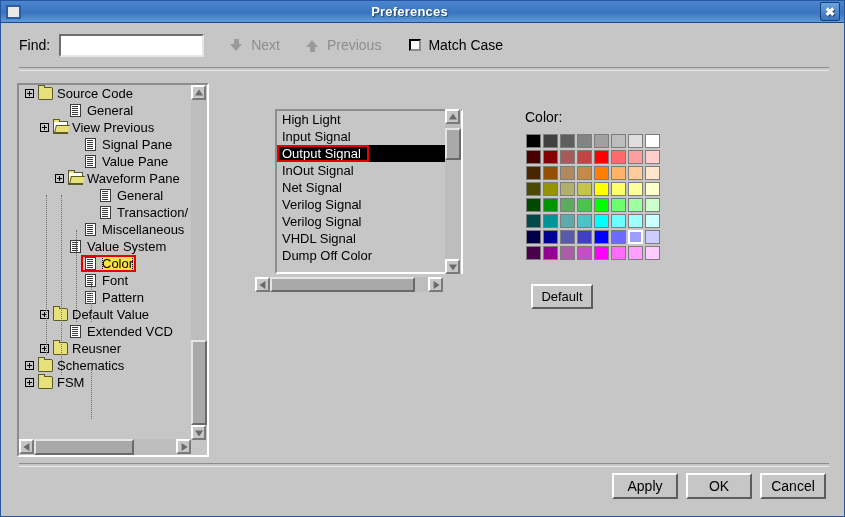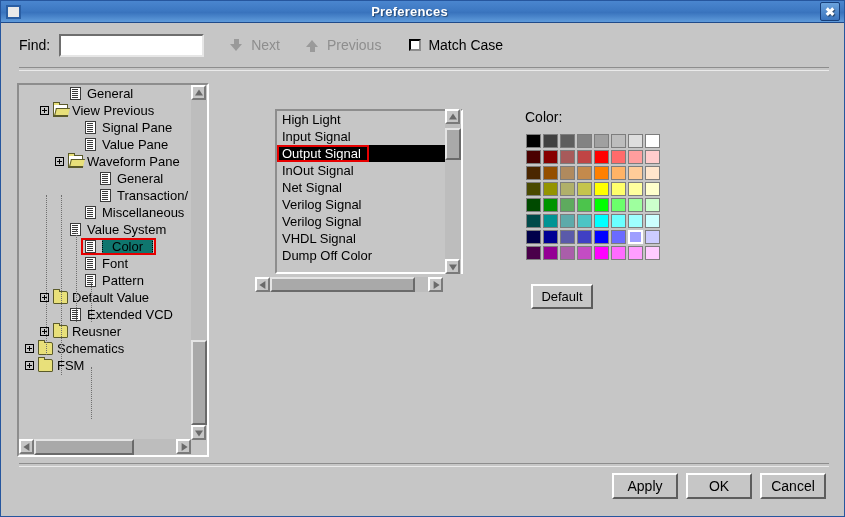--- a/index.html
+++ b/index.html
@@ -264,24 +264,24 @@
     display: flex; align-items: center;
     position: relative;
   }
   .trow .redoutline {
     position: absolute;
     border: 2px solid #e60000;
     box-sizing: border-box;
     pointer-events: none;
   }
   .trow .selwhite {
-    background: #0f766e;
+    background: #fde047;
     outline: 1px dotted #000;
     outline-offset: -1px;
-    padding: 0 10px;
+    padding: 0 0;
   }
   .guide {
     position: absolute;
     border-left: 1px dotted #6f6f6f;
   }
 
   
   .sb-v {
     position: absolute;
     right: 0; top: 0;
@@ -476,20 +476,28 @@
     <div class="matchcase">
       <span class="cb"></span>
       <span class="lbl">Match Case</span>
     </div>
   </div>
 
   <div id="sep-top"></div>
 
   <div id="treepanel">
     <div id="treeview">
+        <div class="trow">
+          <div style="width: 6px; flex: 0 0 auto;"></div>
+          <span class="exp plus"></span>
+          <span class="boxwrap">
+            <span class="ico folder"></span>
+            <span class="lbl">Source Code</span>
+          </span>
+        </div>
         <div class="trow">
           <div style="width: 36px; flex: 0 0 auto;"></div>
           <span class="exp none"></span>
           <span class="boxwrap">
             <span class="ico doc"></span>
             <span class="lbl">General</span>
           </span>
         </div>
         <div class="trow">
           <div style="width: 21px; flex: 0 0 auto;"></div>

